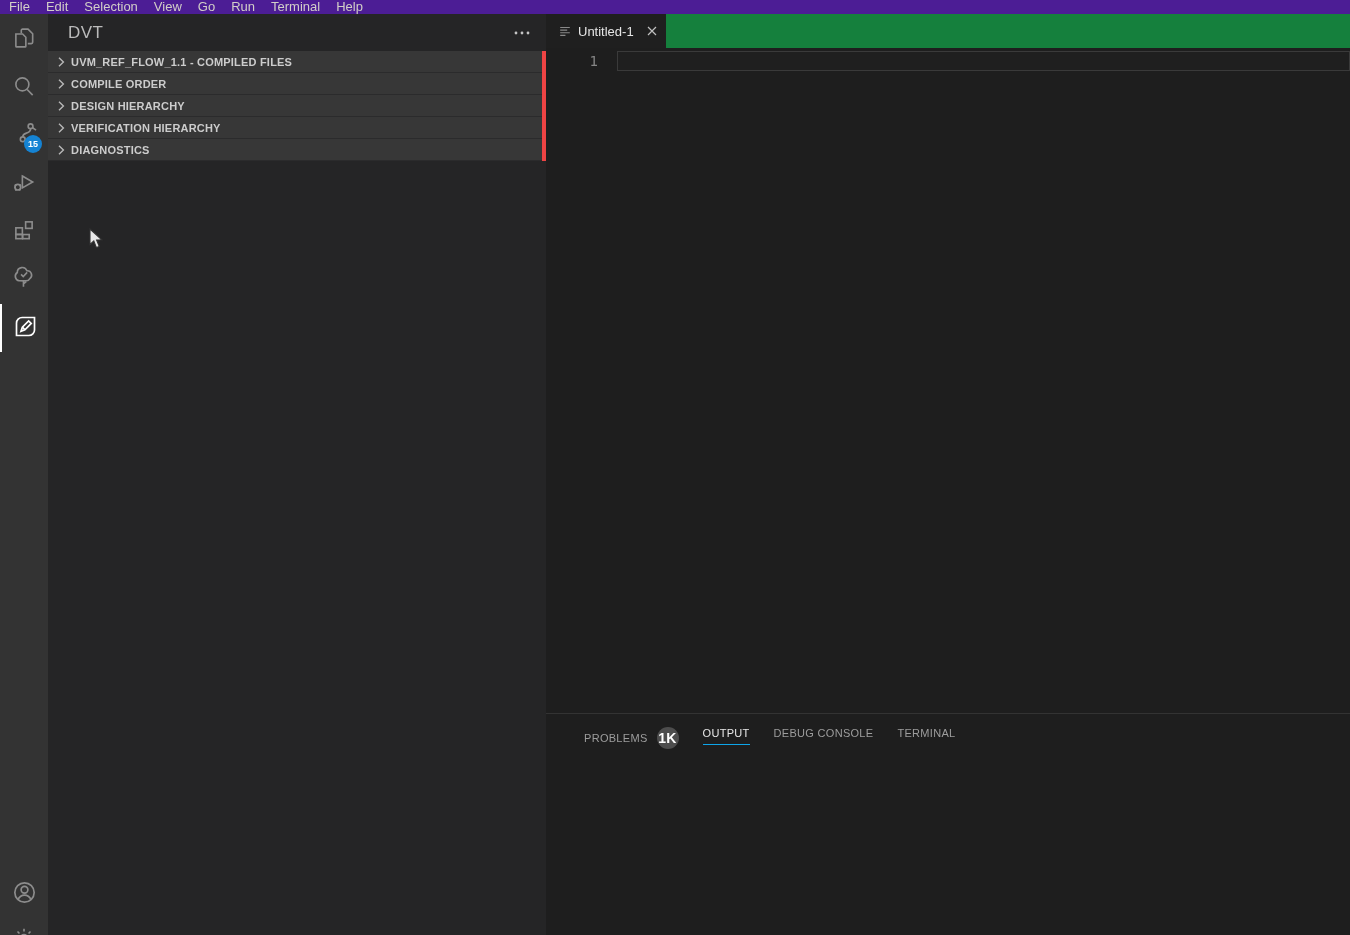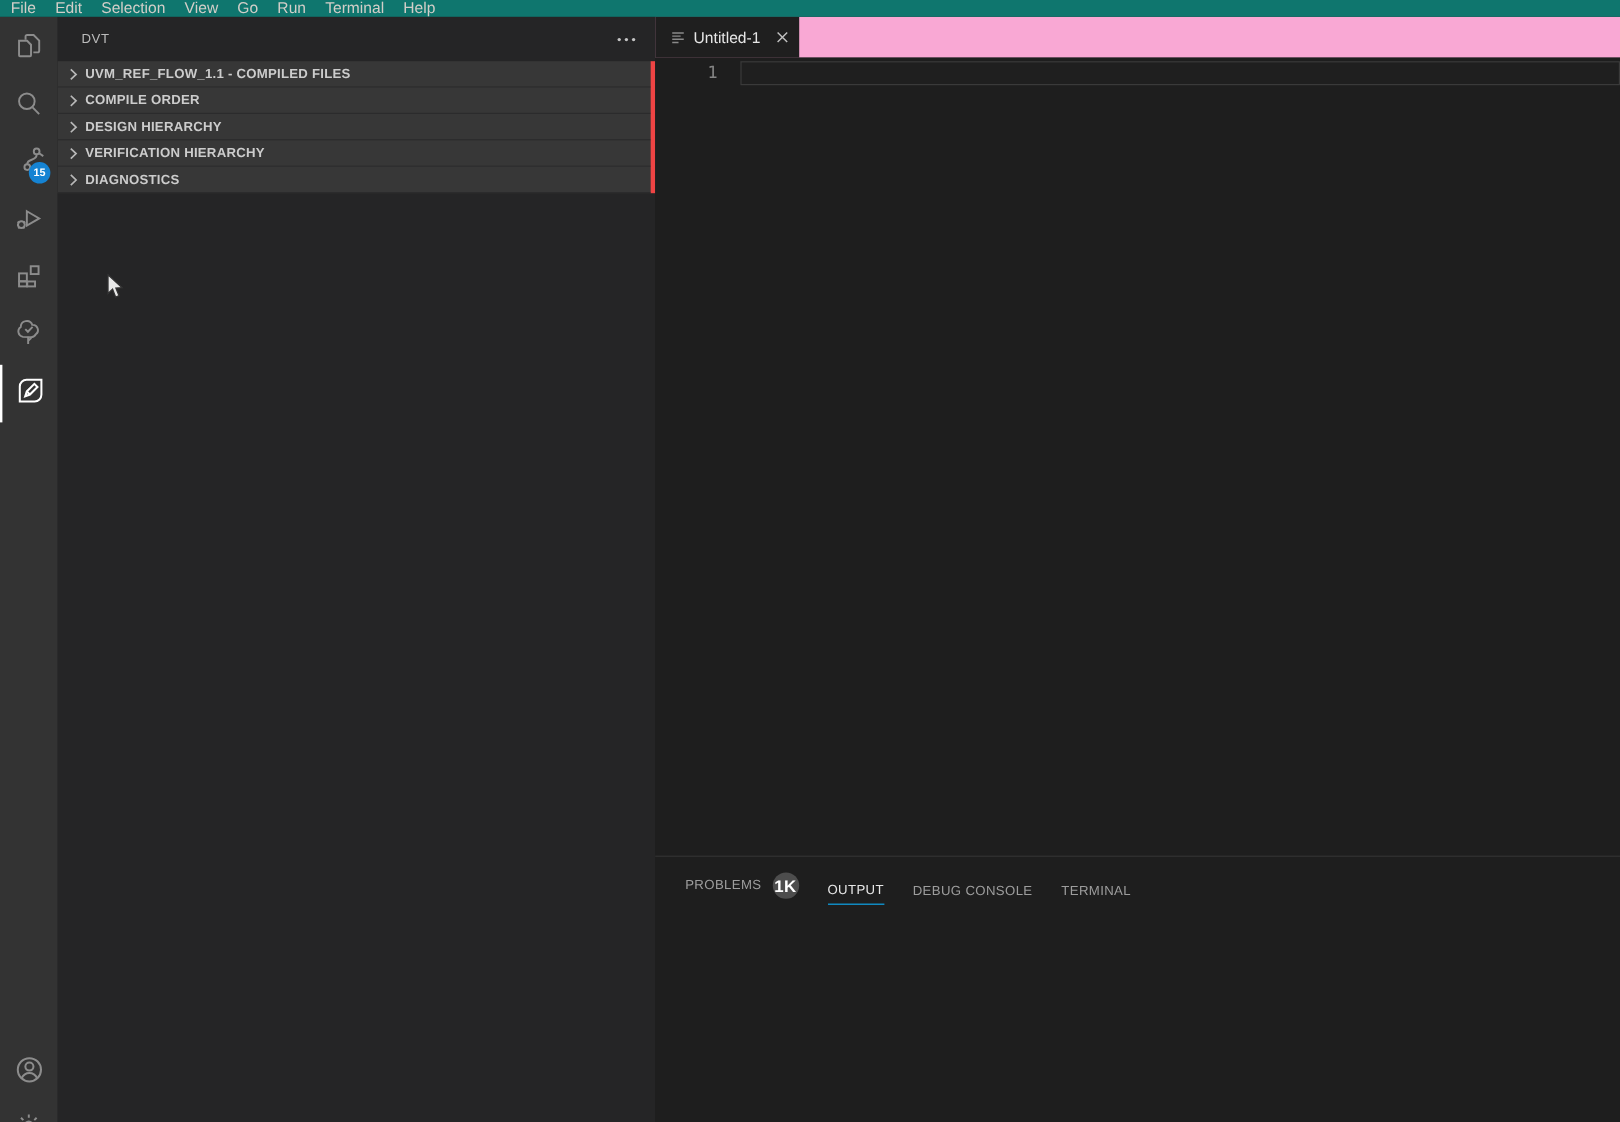--- a/index.html
+++ b/index.html
@@ -2,72 +2,72 @@
 <html><head>
 <meta charset="utf-8">
 <style>
   * { margin:0; padding:0; box-sizing:border-box; }
   html,body { width:1350px; height:935px; background:#1e1e1e; overflow:hidden; }
   body { font-family:"Liberation Sans", sans-serif; }
   #root { position:relative; width:1350px; height:935px; overflow:hidden; background:#1e1e1e; }
 
   
   .menubar { position:absolute; left:0; top:0; width:1350px; height:14px;
-    background:#0f766e; display:flex; align-items:center; padding-left:1px; z-index:5; }
+    background:#4c1d95; display:flex; align-items:center; padding-left:1px; z-index:5; }
   .menubar .menu-item { color:#d2cec8; font-size:13px; line-height:14px; padding:0 8px;
     white-space:nowrap; cursor:default; }
 
   
   .activitybar { position:absolute; left:0; top:14px; width:48px; height:921px;
     background:#333333; overflow:hidden; z-index:4; }
   .ab-item { position:absolute; left:0; width:48px; height:48px; display:flex;
     align-items:center; justify-content:center; }
   .ab-item svg { stroke:#8c8c8c; fill:none; stroke-width:1.5; }
   .ab-item.active { border-left:2px solid #ffffff; }
   .ab-item.active svg { stroke:#ffffff; }
   .ab-badge { position:absolute; left:24px; top:23px; width:18px; height:18px;
     border-radius:50%; background:#1583d3; color:#ffffff; font-size:9px; font-weight:bold;
     display:flex; align-items:center; justify-content:center; }
 
   
   .sidebar { position:absolute; left:48px; top:14px; width:498px; height:921px;
     background:#252526; }
   .sidebar-header { position:absolute; left:0; top:0; width:498px; height:37px;
     display:flex; align-items:center; }
-  .sidebar-title { color:#bbbbbb; font-size:11px; letter-spacing:0.4px; margin-left:20px; }
+  .sidebar-title { color:#bbbbbb; font-size:17px; letter-spacing:0.4px; margin-left:20px; }
   .more-actions { position:absolute; right:14px; top:10px; width:20px; height:18px;
     display:flex; align-items:center; justify-content:center; }
   .sections { position:absolute; left:0; top:37px; width:498px;
     border-right:4px solid #ef4444; }
   .section-row { height:22px; display:flex; align-items:center; background:#373737;
     border-bottom:1px solid #2b2b2c; cursor:pointer; }
   .section-row .chev { margin-left:5px; margin-right:2px; display:flex; align-items:center; }
   .section-row .sec-label { color:#cccccc; font-size:11px; font-weight:bold;
     letter-spacing:0.2px; white-space:nowrap; }
 
   
   .editor-group { position:absolute; left:546px; top:14px; width:804px; height:699px; }
-  .tabbar { position:absolute; left:0; top:0; width:804px; height:34px; background:#f9a8d4; }
+  .tabbar { position:absolute; left:0; top:0; width:804px; height:34px; background:#15803d; }
   .tab { position:absolute; left:0; top:0; width:120px; height:34px; background:#1f1f1f;
     display:flex; align-items:center; cursor:pointer; }
   .tab .tab-file-icon { margin-left:12px; display:flex; align-items:center; }
   .tab .tab-label { color:#e6e6e6; font-size:13px; margin-left:6px; white-space:nowrap; }
   .tab .tab-close { margin-left:10px; width:16px; height:16px; display:flex;
     align-items:center; justify-content:center; border-radius:3px; }
   .editor { position:absolute; left:0; top:34px; width:804px; height:665px; background:#1e1e1e; }
   .gutter-line { position:absolute; left:0; top:2px; width:52px; height:22px;
     color:#858585; font-family:"DejaVu Sans Mono", monospace; font-size:14px;
     line-height:22px; text-align:right; }
   .current-line { position:absolute; left:71px; top:3px; width:733px; height:20px;
     border:1px solid #3a3a3a; background:#1f1f1f; }
 
   
   .panel { position:absolute; left:546px; top:713px; width:804px; height:222px;
     background:#1e1e1e; border-top:1px solid #333333; }
-  .panel-tabs { position:absolute; left:25px; top:7px; display:flex; align-items:flex-end; }
+  .panel-tabs { position:absolute; left:38px; top:7px; display:flex; align-items:flex-start; }
   .panel-tab { color:#9d9d9d; font-size:11px; letter-spacing:0.3px; margin-right:24px;
     padding:6px 0 5px 0; display:flex; align-items:center; cursor:pointer; white-space:nowrap; }
   .panel-tab.active { color:#e7e7e7; border-bottom:1px solid #0ea5e9; }
   .panel-badge { width:22px; height:22px; border-radius:50%; background:#4d4d4d;
     color:#ffffff; font-size:14px; font-weight:bold; display:flex; align-items:center;
     justify-content:center; margin-left:9px; }
 
   
   .mouse-cursor { position:absolute; left:89px; top:228px; z-index:50; }
 </style>

